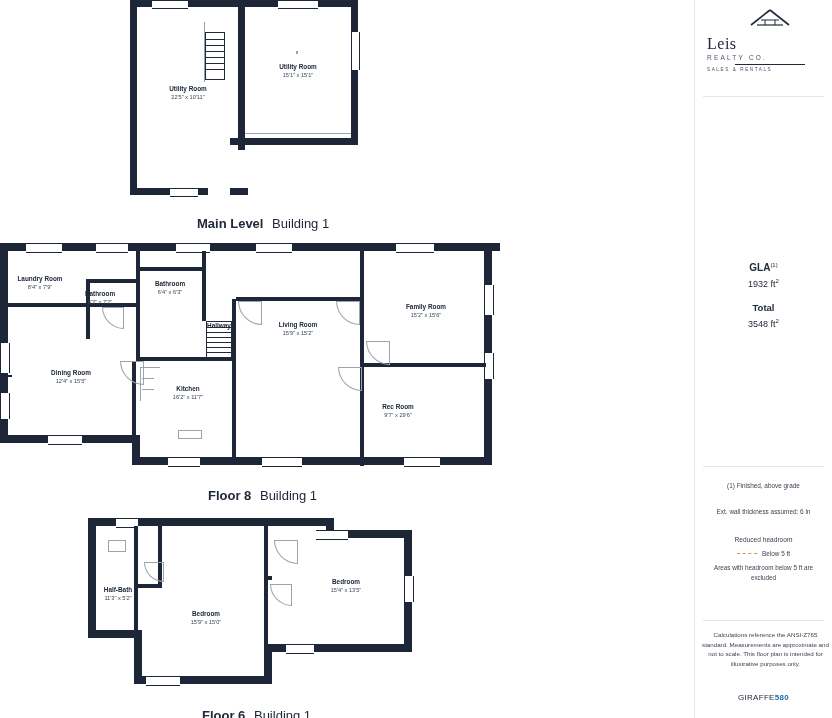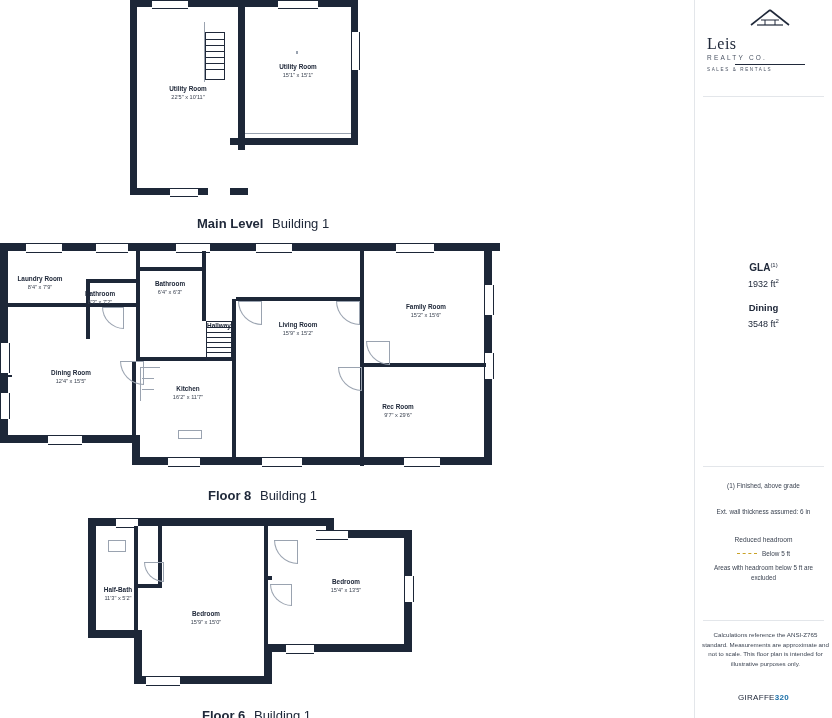--- a/index.html
+++ b/index.html
@@ -309,21 +309,21 @@
 
     <div class="divider" style="top:96px;"></div>
 
     <div class="gla-block">
       <div class="gla-label">
         <span>GLA</span><sup>(1)</sup>
       </div>
       <div class="gla-value">
         <span>1932 ft</span><sup>2</sup>
       </div>
-      <div class="total-label">Dining</div>
+      <div class="total-label">Total</div>
       <div class="total-value">
         <span>3548 ft</span><sup>2</sup>
       </div>
     </div>
 
     <div class="divider" style="top:466px;"></div>
 
     <div class="notes">
       <div class="note-line">(1) Finished, above grade</div>
       <div class="note-gap"></div>
@@ -335,17 +335,17 @@
         <span class="headroom-label">Below 5 ft</span>
       </div>
       <div class="headroom-note">Areas with headroom below 5 ft are excluded</div>
     </div>
 
     <div class="divider" style="top:620px;"></div>
 
     <div class="disclaimer">Calculations reference the ANSI-Z765 standard. Measurements are approximate and not to scale. This floor plan is intended for illustrative purposes only.</div>
 
     <div class="brand">
-      <span class="g360">GIRAFFE</span><span class="num">320</span>
+      <span class="g360">GIRAFFE</span><span class="num">580</span>
     </div>
   </div>
 
 </div>
 
 </body></html>

